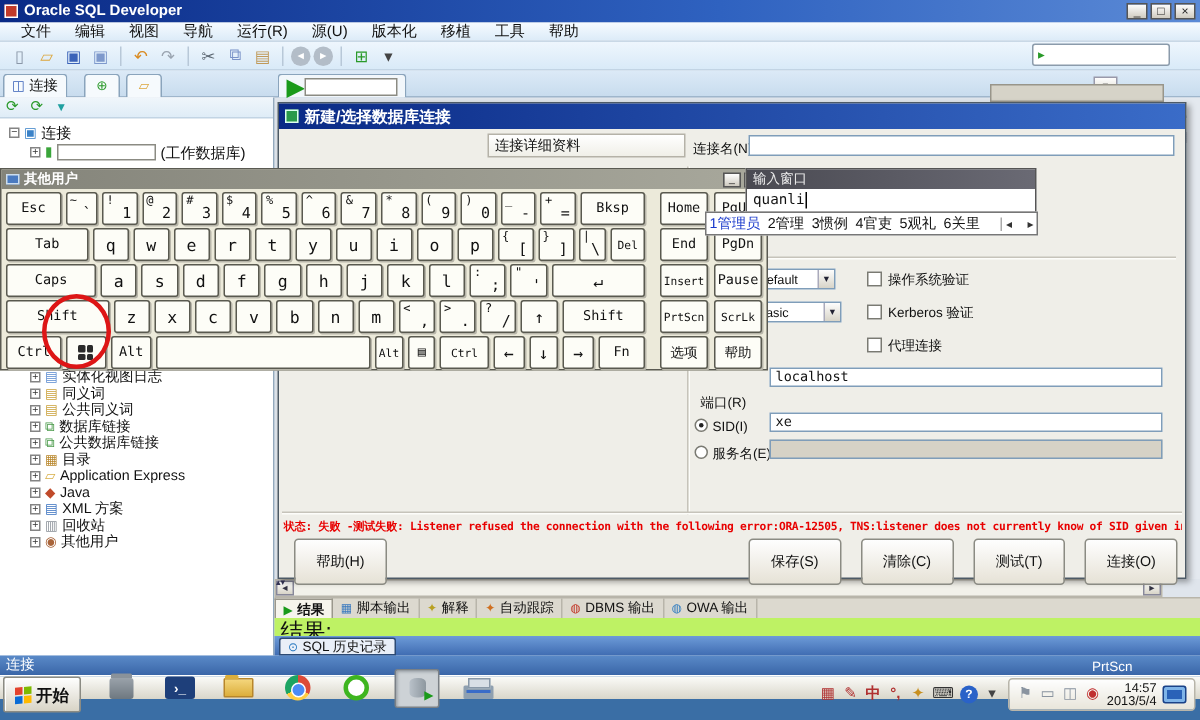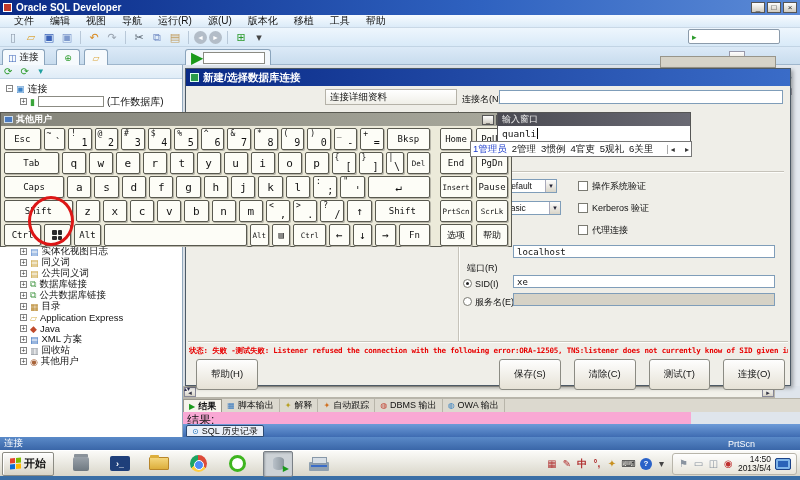--- a/index.html
+++ b/index.html
@@ -98,37 +98,37 @@
 .candarr{margin-left:auto;font-size:8px;color:#333;border-left:1px solid #aaa;padding-left:3px}
 
 
 .hscroll{position:absolute;left:183px;top:386px;width:592px;height:12px;background:#f2f1ea;border:1px solid #b8b5aa;display:flex;justify-content:space-between;align-items:center}
 .scbtn{width:12px;height:10px;background:linear-gradient(#fefefe,#d8d4c8);border:1px solid #889;font-size:7px;text-align:center;line-height:9px;color:#334}
 .splitter{position:absolute;left:183px;top:386px;font-size:6px;line-height:6px;color:#335;z-index:5;width:8px;text-align:center}
 .restabs{position:absolute;left:183px;top:398px;width:617px;height:14px;background:#dcd9cf;border-top:1px solid #b8b5aa;display:flex;align-items:flex-end}
 .rtab{height:13px;display:flex;align-items:center;padding:0 5px;font-size:9px;border-right:1px solid #b8b5aa;white-space:nowrap}
 .rtab.active{background:#f6f4ec;border:1px solid #9a978c;border-bottom:none;font-weight:bold}
 .rico{font-size:8px;margin-right:3px}
-.resline{position:absolute;left:183px;top:412px;width:508px;height:12px;background:#f9a8d4;font-size:12px;padding-left:4px}
+.resline{position:absolute;left:183px;top:412px;width:617px;height:12px;background:#bef264;font-size:15px;padding-left:4px}
 .blueband{position:absolute;left:183px;top:424px;width:617px;height:13px;background:linear-gradient(#6d9bd8,#3f6cb2)}
 .histtab{position:absolute;left:3px;top:1px;height:12px;background:#e9eff8;border:1px solid #2c4a74;border-radius:2px 2px 0 0;display:flex;align-items:center;padding:0 5px;font-size:9px}
 .hico{font-size:8px;color:#2a7ac0;margin-right:3px}
 .statusbar{position:absolute;left:0;top:437px;width:800px;height:13px;background:linear-gradient(#5a8ac8,#3a66a8);color:#fff;font-size:9.5px;display:flex;align-items:center;padding:0 4px}
 .statusr{position:absolute;right:45px;font-size:9px}
 
 
 .selbox{position:absolute;left:688px;top:29px;width:92px;height:15px;background:#fff;border:1px solid #8b9bab;border-radius:2px;display:flex;align-items:center;padding-left:3px;z-index:2}
 .selico{font-size:9px;color:#2a9a2a}
 .ddbtn{position:absolute;left:729px;top:51px;width:16px;height:12px;background:linear-gradient(#fefefe,#ddd9cd);border:1px solid #99a;font-size:7px;text-align:center;line-height:11px;z-index:2}
 .partcombo{position:absolute;left:660px;top:56px;width:116px;height:12px;background:#d6d3c8;border:1px solid #98958a;z-index:2}
 .rstrip{position:absolute;left:776px;top:65px;width:24px;height:321px;background:#e4e9ef}
 .rsico{display:block;text-align:center;font-size:11px;margin-top:4px}
 
 
-.taskbar{position:absolute;left:0;top:450px;width:800px;height:26px;background:linear-gradient(#fbfbf8,#d9d6ca);border-top:1px solid #fff;z-index:100;display:flex;align-items:center}
+.taskbar{position:absolute;left:0;top:450px;width:800px;height:16px;background:linear-gradient(#fbfbf8,#d9d6ca);border-top:1px solid #fff;z-index:100;display:flex;}
 .startbtn{width:52px;height:24px;margin-left:2px;background:linear-gradient(#fefefe,#d8d4c6);border:1px solid #8b8b83;border-radius:2px;display:flex;align-items:center;justify-content:center;gap:3px;box-shadow:1px 1px 0 #fff inset}
 .flag{width:11px;height:11px;display:grid;grid-template:1fr 1fr/1fr 1fr;gap:1px;transform:skewY(-6deg)}
 .flag i:nth-child(1){background:#e3432e}.flag i:nth-child(2){background:#7fba00}
 .flag i:nth-child(3){background:#0a6cd6}.flag i:nth-child(4){background:#ffb900}
 .startlb{font-size:11px;font-weight:bold}
 .ql{display:flex;align-items:center;gap:13px;margin-left:14px}
 .qlitem{width:26px;height:24px;display:flex;align-items:center;justify-content:center}
 .machico{width:16px;height:14px;background:linear-gradient(#9aa2aa,#6e7880);border-radius:2px;box-shadow:0 -4px 0 -1px #8a929a}
 .psico{width:20px;height:15px;background:#1e3f7a;border-radius:2px;color:#fff;font-size:9px;font-weight:bold;display:flex;align-items:center;justify-content:center}
 .foldico{width:20px;height:13px;background:linear-gradient(#f4d67c,#dcae3c);border:1px solid #b8862a;border-radius:1px;position:relative}
@@ -757,21 +757,21 @@
           <span class="tric" style="color: rgb(68, 68, 68);">▾</span>
         </div>
       <div class="traybox">
         <span id="traySys" style="display:flex;gap:4px">
             <span class="tric" style="color: rgb(138, 148, 160);">⚑</span>
             <span class="tric" style="color: rgb(138, 148, 160);">▭</span>
             <span class="tric" style="color: rgb(138, 148, 160);">◫</span>
             <span class="tric" style="color: rgb(192, 48, 48);">◉</span>
           </span>
         <span class="clock">
-          <span>14:50</span><br>
+          <span>14:57</span><br>
           <span>2013/5/4</span>
         </span>
         <span class="monico"></span>
       </div>
     </div>
   </div>
 
 </div>
 
 </body></html>

